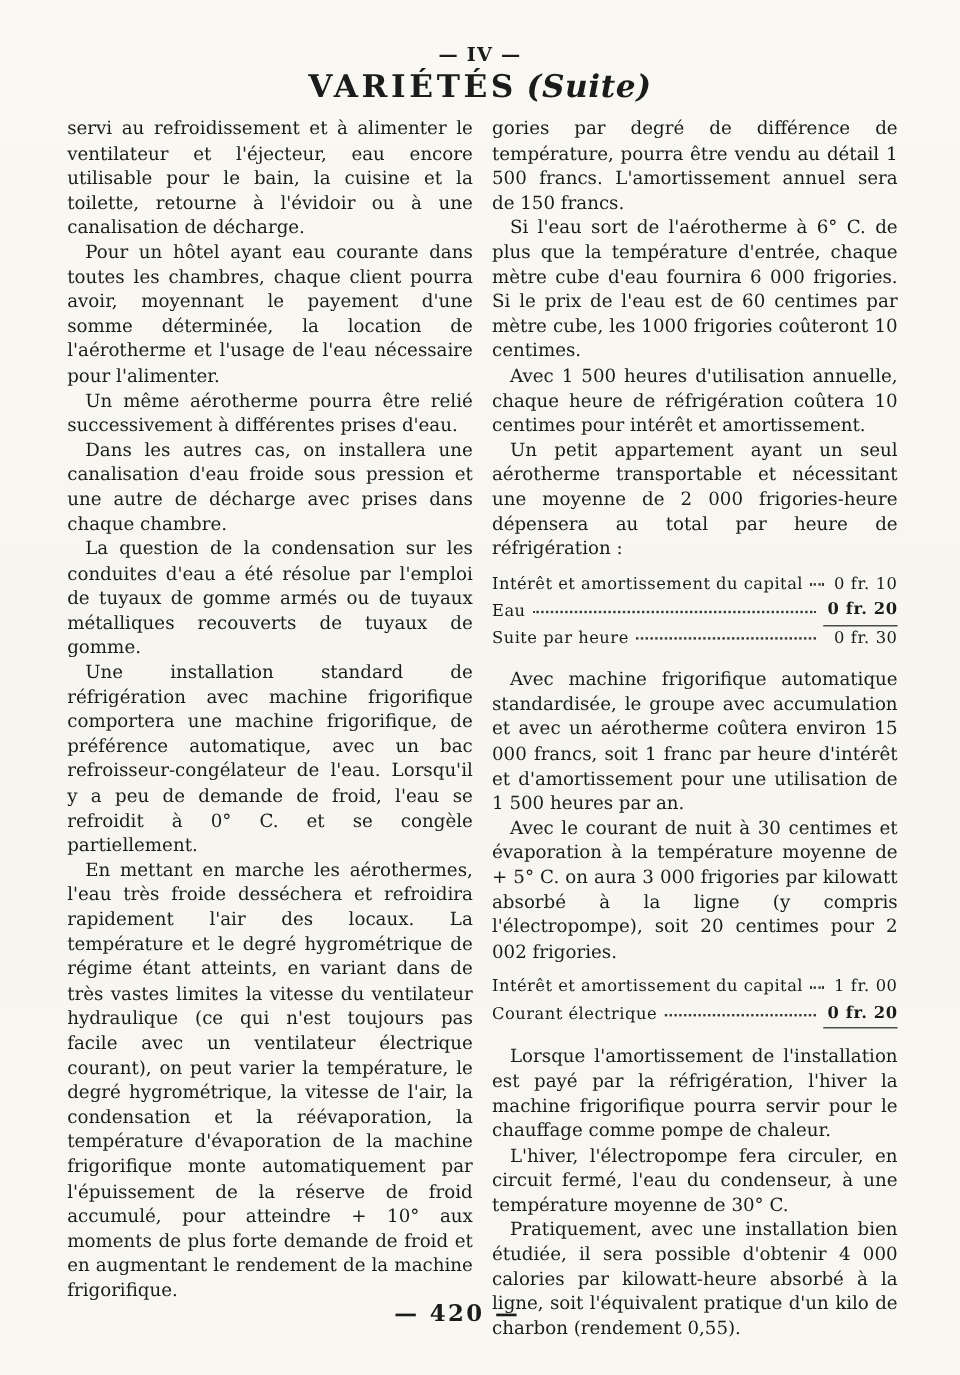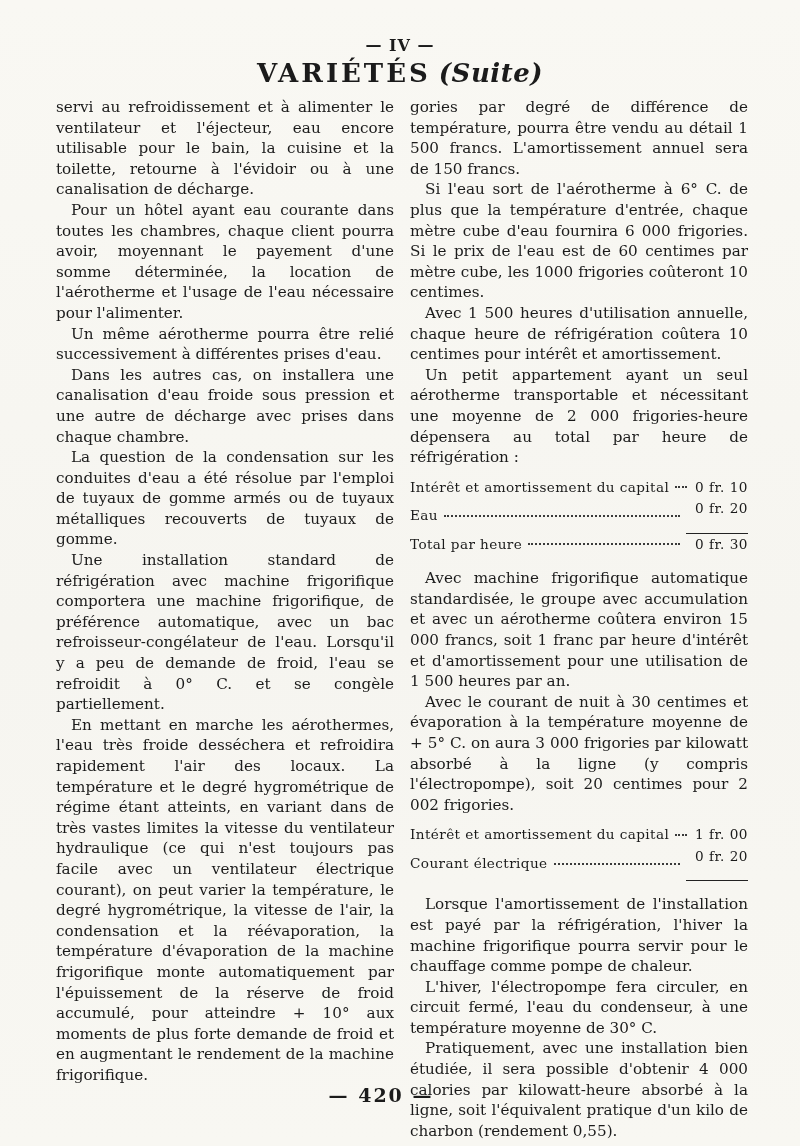--- a/index.html
+++ b/index.html
@@ -72,21 +72,22 @@
     min-width: 12px;
   }
   .tvalue {
     width: 62px;
     text-align: right;
     white-space: nowrap;
     letter-spacing: 0.5px;
   }
   .tvalue.sum-rule {
     border-bottom: 1.5px solid #222;
-    padding-bottom: 13px;
+    padding-bottom: 1px;
+    font-weight: bold;
   }
   .footer-number {
     position: absolute;
     top: 1084px;
     left: 0; right: 16px;
     text-align: center;
     padding-right: 22px;
     font-size: 19px;
     font-weight: bold;
     letter-spacing: 2px;
@@ -123,21 +124,21 @@
             <span class="tlabel">Intérêt et amortissement du capital</span>
             <span class="leader"></span>
             <span class="tvalue">0 fr. 10</span>
           </div>
           <div class="trow">
             <span class="tlabel">Eau</span>
             <span class="leader"></span>
             <span class="tvalue sum-rule">0 fr. 20</span>
           </div>
           <div class="trow">
-            <span class="tlabel">Total par heure</span>
+            <span class="tlabel">Suite par heure</span>
             <span class="leader"></span>
             <span class="tvalue">0 fr. 30</span>
           </div>
         </div>
         <p class="indent">Avec machine frigorifique automatique standardisée, le groupe avec accumulation et avec un aérotherme coûtera environ 15 000 francs, soit 1 franc par heure d'intérêt et d'amortissement pour une utilisation de 1 500 heures par an.</p>
         <p class="indent">Avec le courant de nuit à 30 centimes et évaporation à la température moyenne de + 5° C. on aura 3 000 frigories par kilowatt absorbé à la ligne (y compris l'électropompe), soit 20 centimes pour 2 002 frigories.</p>
         <div class="cost-table">
           <div class="trow">
             <span class="tlabel">Intérêt et amortissement du capital</span>
             <span class="leader"></span>

